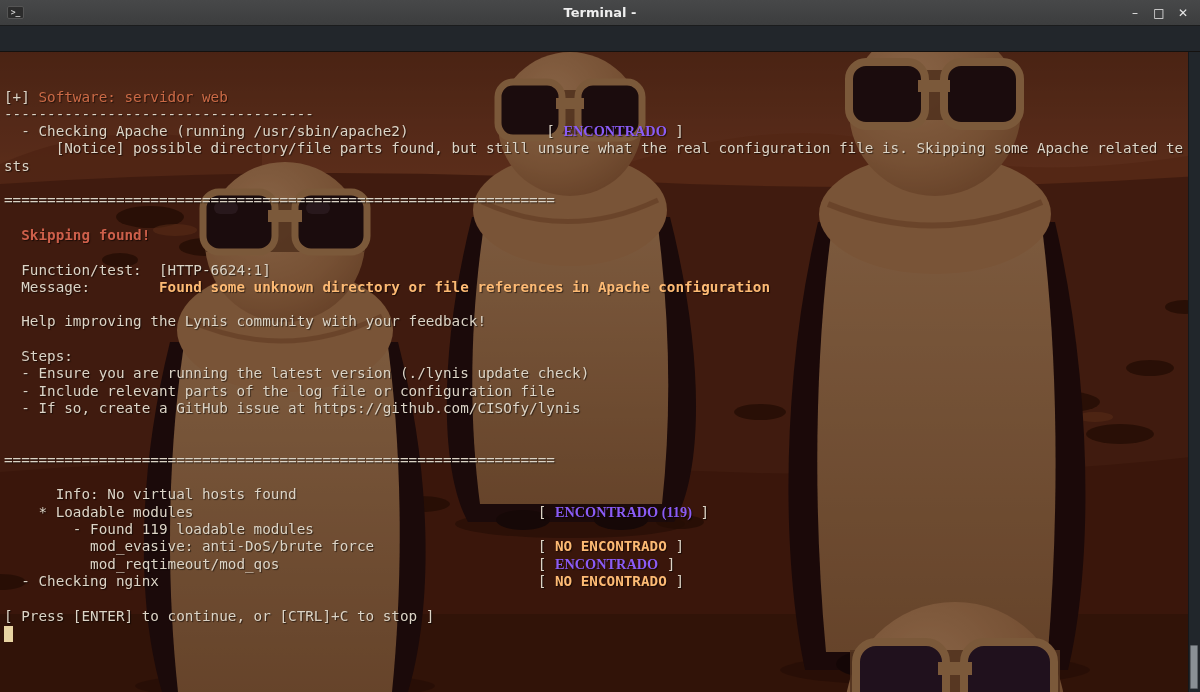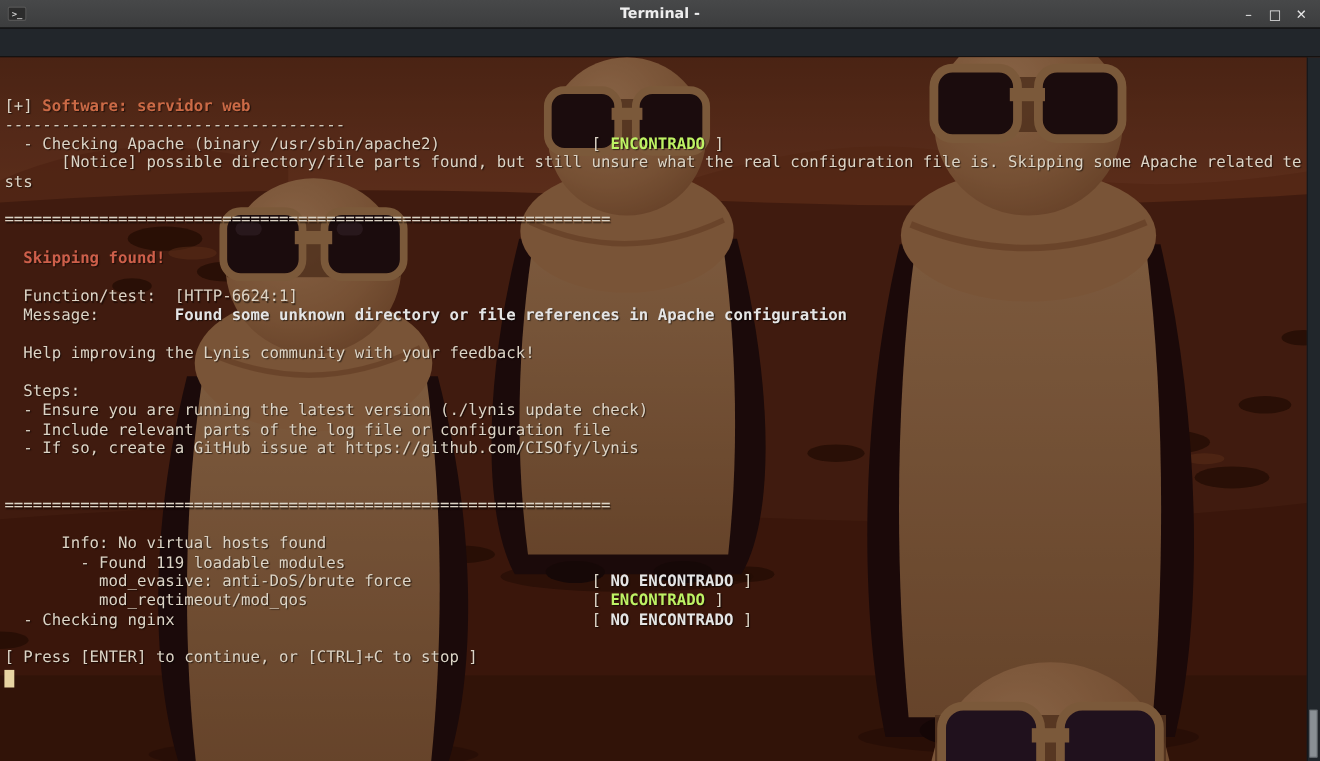--- a/index.html
+++ b/index.html
@@ -28,24 +28,24 @@
   
   .terminal { position:relative; flex:1 1 auto; background:#2b1510; overflow:hidden; }
   .wallpaper { position:absolute; inset:0; width:100%; height:100%; }
   .dim { position:absolute; inset:0; background:rgba(28,7,3,0.44); }
 
   .screen { position:absolute; inset:0; padding:2px 0 0 4px;
             font-family:"DejaVu Sans Mono", monospace; font-size:14.3px;
             text-shadow:1px 1px 1px rgba(0,0,0,0.55); }
   .trow { height:17.3px; line-height:17.3px; white-space:pre; }
   .c-d { color:#dcd4c6; }
-  .c-h { color:#cb6a46; font-weight:bold; }
-  .c-f { color:#bef264; font-weight:bold; }
+  .c-h { color:#cb6a46; font-weight:normal; }
+  .c-f { color:#8b5cf6; font-weight:bold;font-family:Liberation Serif, serif; }
   .c-x { color:#cd5f4a; font-weight:bold; }
-  .c-b { color:#e5e5e5; font-weight:bold; }
+  .c-b { color:#fdba74; font-weight:bold; }
   .cursor { display:inline-block; width:9px; height:16px; margin-top:1px;
             background:#e8d4a2; vertical-align:top; }
 
   
   .sb-track { position:absolute; top:0; right:0; width:12px; height:100%;
               background:#21262b; border-left:1px solid #15181b; }
   .sb-thumb { position:absolute; right:2px; bottom:3px; width:8px; height:44px;
               background:#8a9095; border:1px solid #5d6267; border-radius:1px; }
 </style>
 </head>
@@ -179,21 +179,21 @@
       </g>
     </svg>
 
     <div class="dim"></div>
 
     <div class="screen">
         <div class="trow"></div>
         <div class="trow"></div>
         <div class="trow"><span class="c-d">[+] </span><span class="c-h">Software: servidor web</span></div>
         <div class="trow"><span class="c-d">------------------------------------</span></div>
-        <div class="trow"><span class="c-d">  - Checking Apache (binary /usr/sbin/apache2)                [ </span><span class="c-f">ENCONTRADO</span><span class="c-d"> ]</span></div>
+        <div class="trow"><span class="c-d">  - Checking Apache (running /usr/sbin/apache2)                [ </span><span class="c-f">ENCONTRADO</span><span class="c-d"> ]</span></div>
         <div class="trow"><span class="c-d">      [Notice] possible directory/file parts found, but still unsure what the real configuration file is. Skipping some Apache related te</span></div>
         <div class="trow"><span class="c-d">sts</span></div>
         <div class="trow"></div>
         <div class="trow"><span class="c-d">================================================================</span></div>
         <div class="trow"></div>
         <div class="trow"><span class="c-d">  </span><span class="c-x">Skipping found!</span></div>
         <div class="trow"></div>
         <div class="trow"><span class="c-d">  Function/test:  [HTTP-6624:1]</span></div>
         <div class="trow"><span class="c-d">  Message:        </span><span class="c-b">Found some unknown directory or file references in Apache configuration</span></div>
         <div class="trow"></div>
@@ -201,20 +201,21 @@
         <div class="trow"></div>
         <div class="trow"><span class="c-d">  Steps:</span></div>
         <div class="trow"><span class="c-d">  - Ensure you are running the latest version (./lynis update check)</span></div>
         <div class="trow"><span class="c-d">  - Include relevant parts of the log file or configuration file</span></div>
         <div class="trow"><span class="c-d">  - If so, create a GitHub issue at https://github.com/CISOfy/lynis</span></div>
         <div class="trow"></div>
         <div class="trow"></div>
         <div class="trow"><span class="c-d">================================================================</span></div>
         <div class="trow"></div>
         <div class="trow"><span class="c-d">      Info: No virtual hosts found</span></div>
+        <div class="trow"><span class="c-d">    * Loadable modules                                        [ </span><span class="c-f">ENCONTRADO (119)</span><span class="c-d"> ]</span></div>
         <div class="trow"><span class="c-d">        - Found 119 loadable modules</span></div>
         <div class="trow"><span class="c-d">          mod_evasive: anti-DoS/brute force                   [ </span><span class="c-b">NO ENCONTRADO</span><span class="c-d"> ]</span></div>
         <div class="trow"><span class="c-d">          mod_reqtimeout/mod_qos                              [ </span><span class="c-f">ENCONTRADO</span><span class="c-d"> ]</span></div>
         <div class="trow"><span class="c-d">  - Checking nginx                                            [ </span><span class="c-b">NO ENCONTRADO</span><span class="c-d"> ]</span></div>
         <div class="trow"></div>
         <div class="trow"><span class="c-d">[ Press [ENTER] to continue, or [CTRL]+C to stop ]</span></div>
         <div class="trow"><span class="cursor"></span></div>
       </div>
 
     <div class="sb-track">

